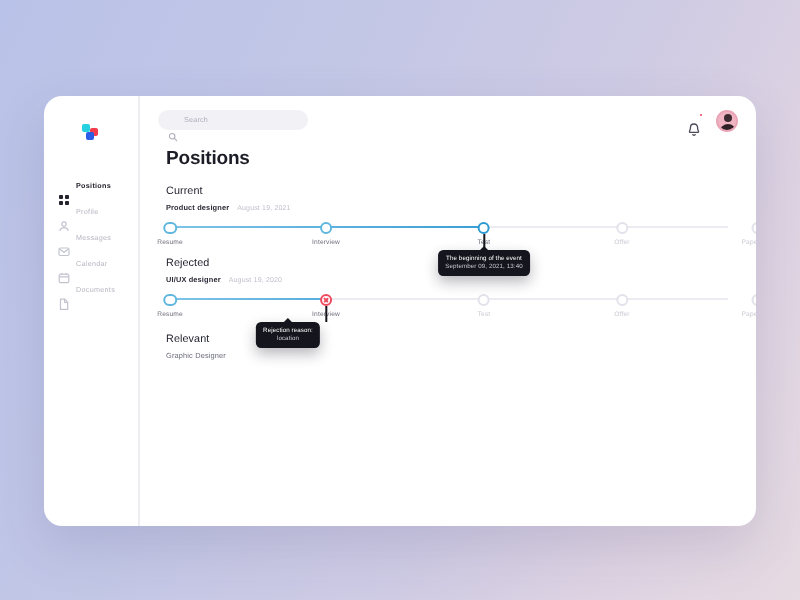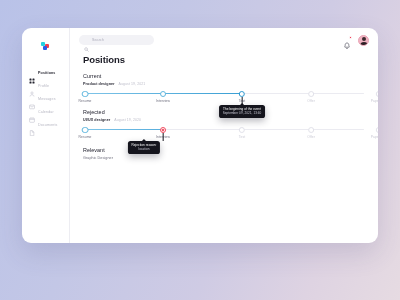--- a/index.html
+++ b/index.html
@@ -11,21 +11,21 @@
     height: 300px;
     overflow: hidden;
     font-family: "Liberation Sans", sans-serif;
     background: linear-gradient(115deg, #b9c2e8 0%, #c3c7e6 35%, #cfcbe4 62%, #ded3e2 82%, #e6dbe2 100%);
   }
 
   
   .app-card {
     position: absolute;
     left: 22px;
-    top: 28px;
+    top: 48px;
     width: 356px;
     height: 215px;
     background: #ffffff;
     border-radius: 9px;
     box-shadow: 0 10px 26px rgba(70, 70, 120, 0.16);
     display: flex;
     overflow: hidden;
   }
 
   

